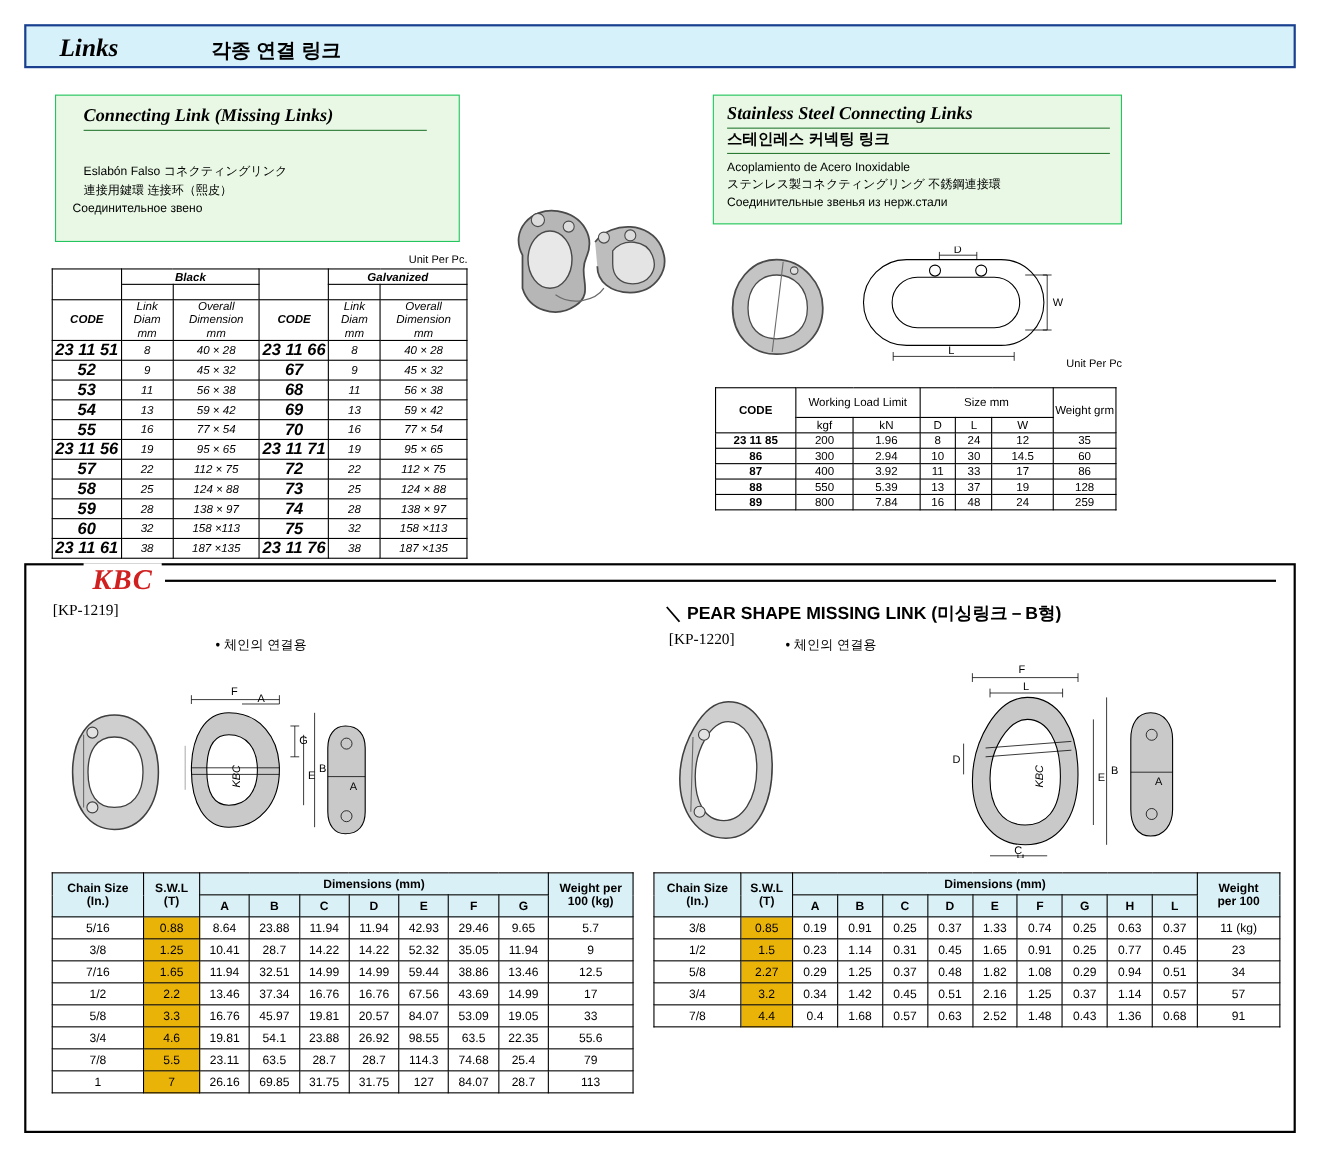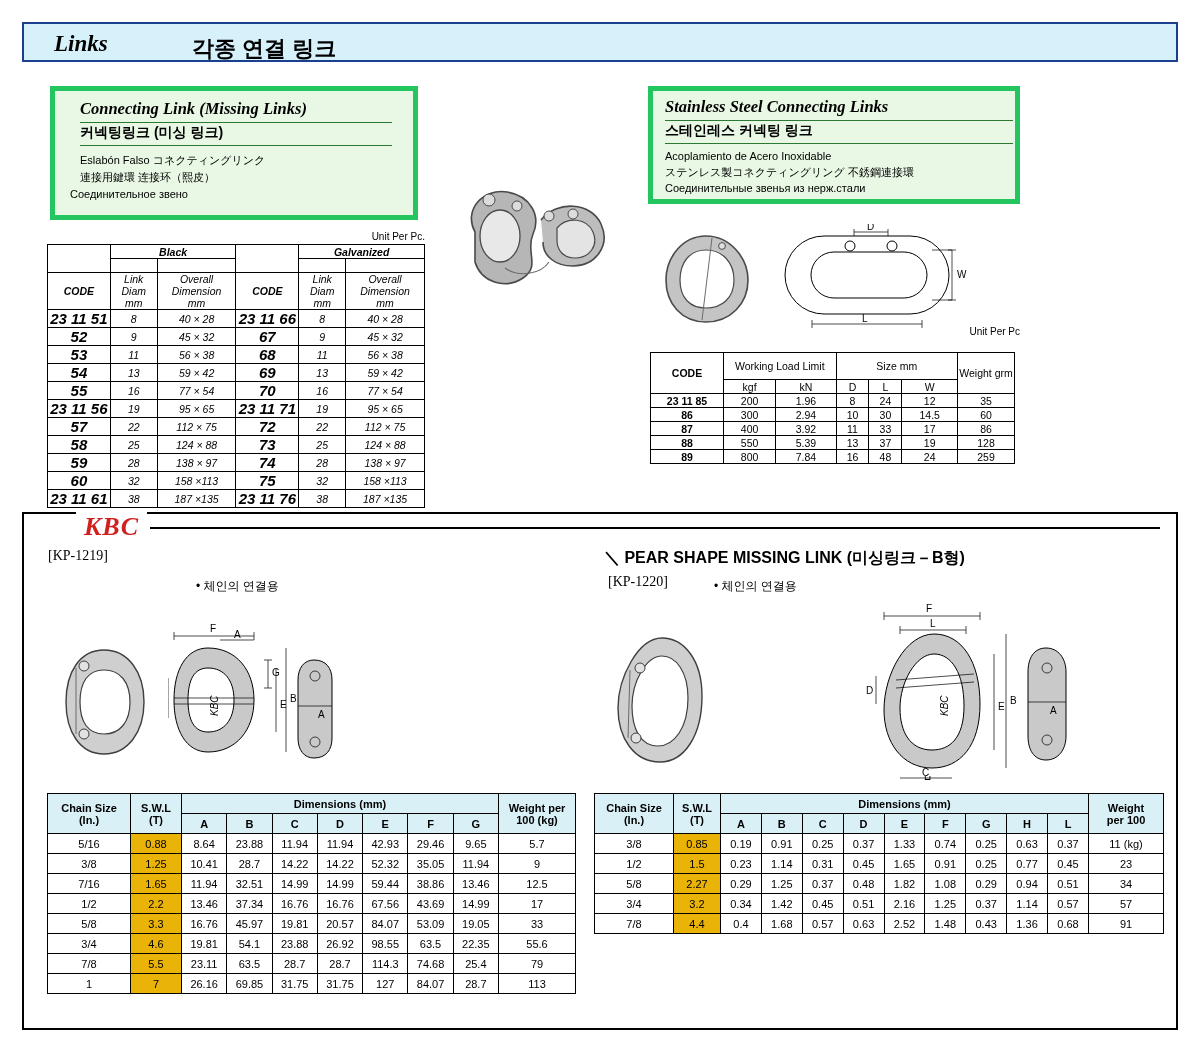--- a/index.html
+++ b/index.html
@@ -2,24 +2,24 @@
 <html><head>
 <meta charset="utf-8">
 <style>
   html,body{margin:0;padding:0;background:#ffffff;}
   body{width:1200px;height:1053px;font-family:"Liberation Sans",sans-serif;color:#000;}
   .page{position:relative;width:1200px;height:1053px;overflow:hidden;border-radius:15px;}
 
   
   .title-bar{position:absolute;left:22px;top:22px;width:1156px;height:40px;border:2px solid #1b3f8f;background:#d7f1fb;box-sizing:border-box;}
   .title-bar .en{position:absolute;left:30px;top:7px;font-family:"Liberation Serif",serif;font-style:italic;font-weight:bold;font-size:23px;}
-  .title-bar .kr{position:absolute;left:168px;top:10px;font-size:22px;font-weight:bold;}
-
-  
-  .gbox{position:absolute;border:5px solid #22c55e;background:#e8f8e4;box-sizing:border-box;}
+  .title-bar .kr{position:absolute;left:168px;top:10px;font-size:18px;font-weight:bold;}
+
+  
+  .gbox{position:absolute;border:1px solid #22c55e;background:#e8f8e4;box-sizing:border-box;}
   .gbox .t1{font-family:"Liberation Serif",serif;font-style:italic;font-weight:bold;font-size:16.5px;}
   .gbox .t2{font-size:14px;font-weight:bold;}
   .gbox .sub{font-size:11px;line-height:14px;}
   .uline{border-bottom:1px solid #2a7a34;padding-bottom:3px;}
 
   
   table{border-collapse:collapse;}
   .tbl td,.tbl th{border:1px solid #000;font-size:10.5px;text-align:center;padding:0;}
   .tbl{font-size:10.5px;}
   .unitper{font-size:10px;text-align:right;}
@@ -69,21 +69,20 @@
 
 <div class="page">
 
   <div class="title-bar">
     <span class="en">Links</span>
     <span class="kr">각종 연결 링크</span>
   </div>
 
   <div class="gbox" style="left:50px;top:86px;width:368px;height:134px;">
     <div class="t1 uline" style="position:absolute;left:25px;top:8px;width:312px;">Connecting Link (Missing Links)</div>
-    <div class="t2 uline" style="position:absolute;left:25px;top:33px;width:312px;">커넥팅링크 (미싱 링크)</div>
     <div class="sub" style="position:absolute;left:25px;top:62px;">Eslabón Falso    コネクティングリンク</div>
     <div class="sub" style="position:absolute;left:25px;top:79px;">連接用鍵環    连接环（熙皮）</div>
     <div class="sub" style="position:absolute;left:15px;top:96px;">Соединительное звено</div>
   </div>
 
   <div class="gbox" style="left:648px;top:86px;width:372px;height:118px;">
     <div class="t1 uline" style="position:absolute;left:12px;top:6px;width:348px;">Stainless Steel Connecting Links</div>
     <div class="t2 uline" style="position:absolute;left:12px;top:31px;width:348px;">스테인레스 커넥팅 링크</div>
     <div class="sub" style="position:absolute;left:12px;top:58px;">Acoplamiento de Acero Inoxidable</div>
     <div class="sub" style="position:absolute;left:12px;top:74px;">ステンレス製コネクティングリング    不銹鋼連接環</div>

